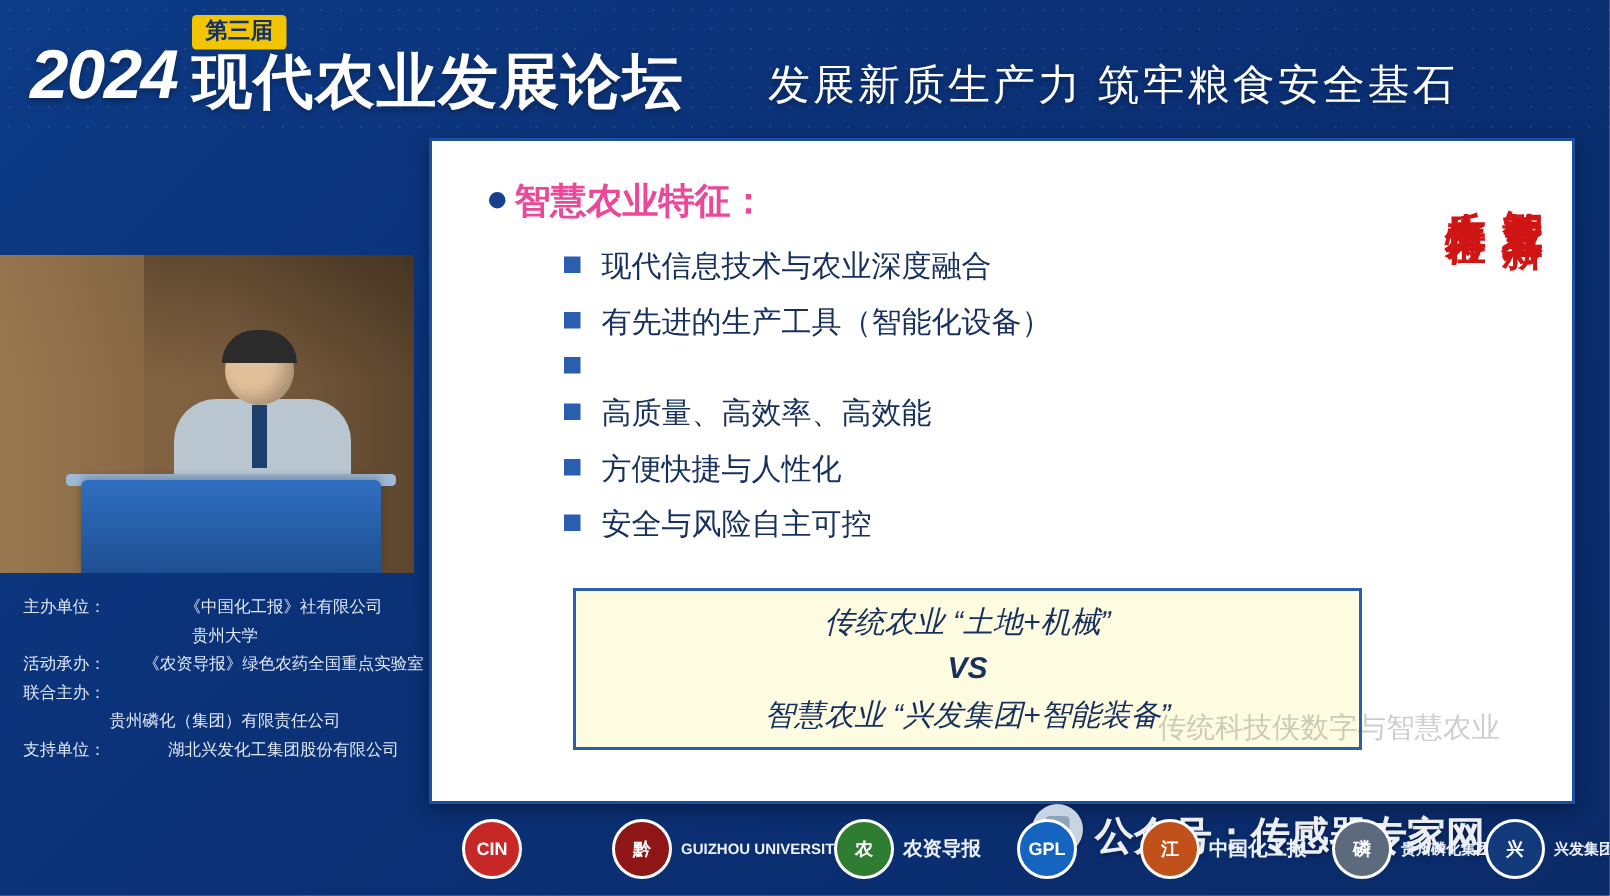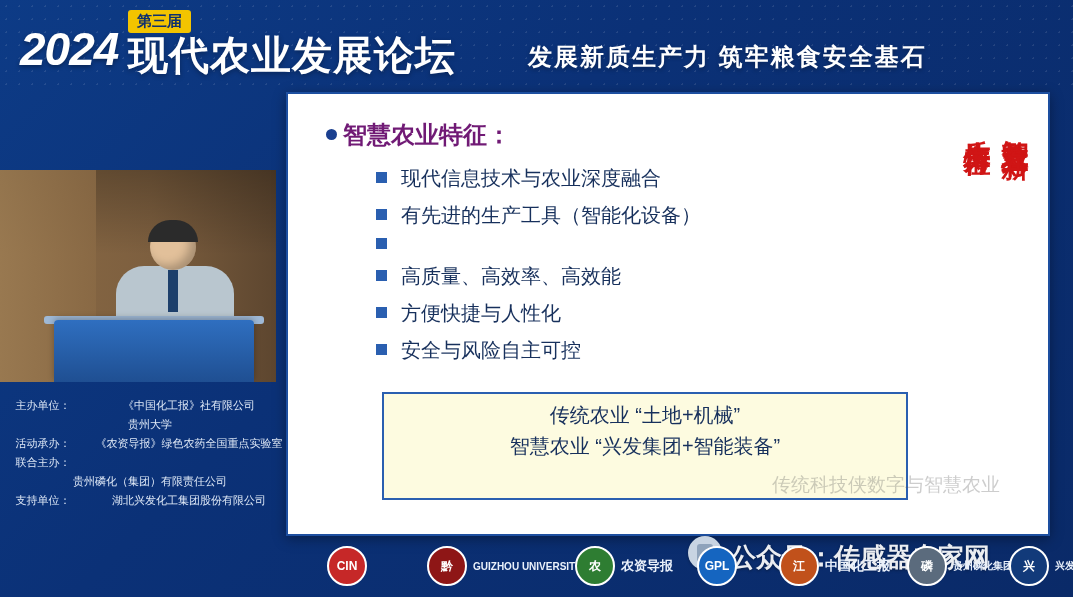--- a/index.html
+++ b/index.html
@@ -59,23 +59,23 @@
     left: 128px; top: 32px;
     font-size: 40px;
     font-weight: bold;
     color: #ffffff;
     line-height: 46px;
     letter-spacing: 1px;
     text-shadow: 0 2px 5px rgba(0,0,0,0.3);
   }
   .slogan {
     position: absolute;
-    left: 528px; top: 40px;
-    font-size: 24px;
-    font-weight: bold;
+    left: 512px; top: 40px;
+    font-size: 28px;
+    font-weight: normal;
     color: #ffffff;
     letter-spacing: 2px;
     line-height: 34px;
     text-shadow: 0 2px 4px rgba(0,0,0,0.3);
   }
   
   .video {
     position: absolute;
     left: 0; top: 170px;
     width: 276px;
@@ -150,21 +150,21 @@
     background: #ffffff;
     border: 2px solid #1d4fa0;
     box-shadow: 0 3px 12px rgba(0,0,0,0.35);
     overflow: hidden;
   }
   .slide-heading {
     position: absolute;
     left: 38px; top: 26px;
     font-size: 24px;
     font-weight: bold;
-    color: #701a75;
+    color: #ec4899;
     line-height: 30px;
   }
   .dot-marker {
     display: inline-block;
     width: 11px; height: 11px;
     border-radius: 50%;
     background: #1a3f8f;
     margin-right: 6px;
     vertical-align: 3px;
   }
@@ -195,20 +195,21 @@
   .vs-box {
     position: absolute;
     left: 94px; top: 298px;
     width: 526px;
     height: 108px;
     background: #fdfbe0;
     border: 2px solid #2a5fb0;
     text-align: center;
     padding-top: 6px;
     box-sizing: border-box;
+    font-style: italic;
   }
   .vs-line {
     font-size: 20px;
     color: #17305c;
     line-height: 31px;
   }
   .vs-word {
     font-size: 20px;
     font-weight: bold;
     color: #17305c;
@@ -274,21 +275,20 @@
     width: 16px; height: 18px;
     border-radius: 3px;
     background: #8fa3bb;
   }
   
   .footer {
     position: absolute;
     left: 0; bottom: 0;
     width: 1021px;
     height: 62px;
-    margin-left: 19px;
   }
   .logo {
     position: absolute;
     top: 10px;
     height: 42px;
     display: flex;
     align-items: center;
     gap: 6px;
     color: #ffffff;
     font-size: 13px;
@@ -382,20 +382,21 @@
         <span class="bullet-text">方便快捷与人性化</span>
       </div>
       <div class="bullet">
         <span class="bullet-sq"></span>
         <span class="bullet-text">安全与风险自主可控</span>
       </div>
     </div>
 
     <div class="vs-box">
       <div class="vs-line">传统农业 “土地+机械”</div>
+      <div class="vs-word">VS</div>
       <div class="vs-line">智慧农业 “兴发集团+智能装备”</div>
     </div>
 
     <div class="side-vertical">
       <div class="side-col c1">智慧农业具有新</div>
       <div class="side-col c2">质生产力特征</div>
     </div>
   </div>
 
   <div class="wm-grey" style="left:772px; top:472px;">传统科技侠数字与智慧农业</div>

